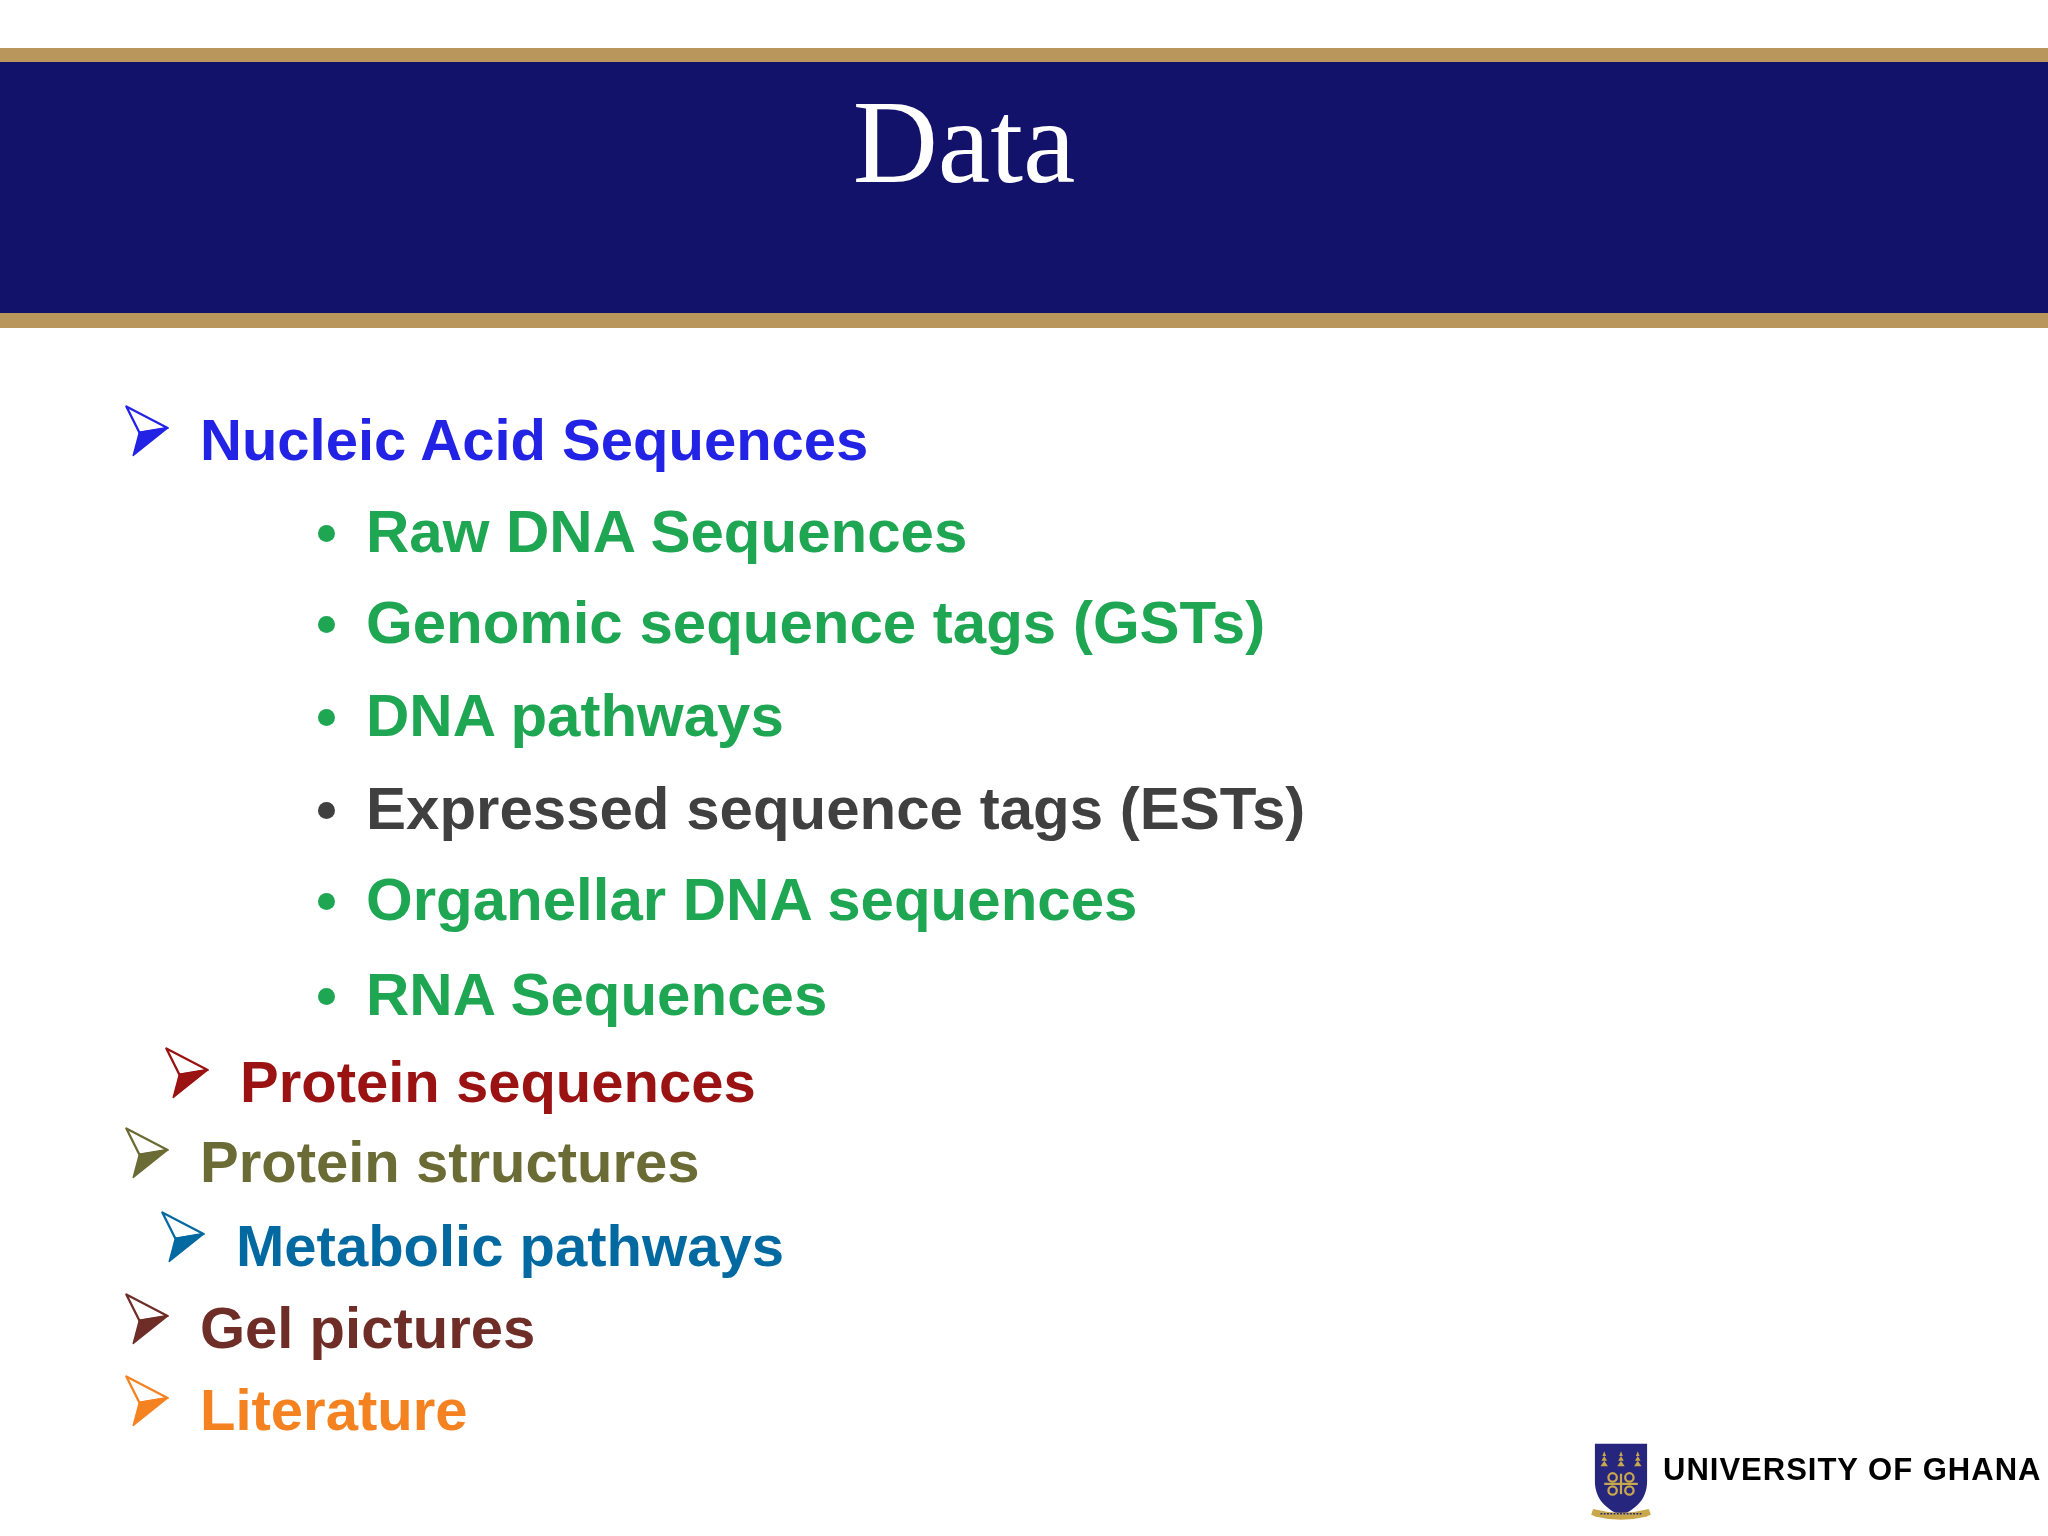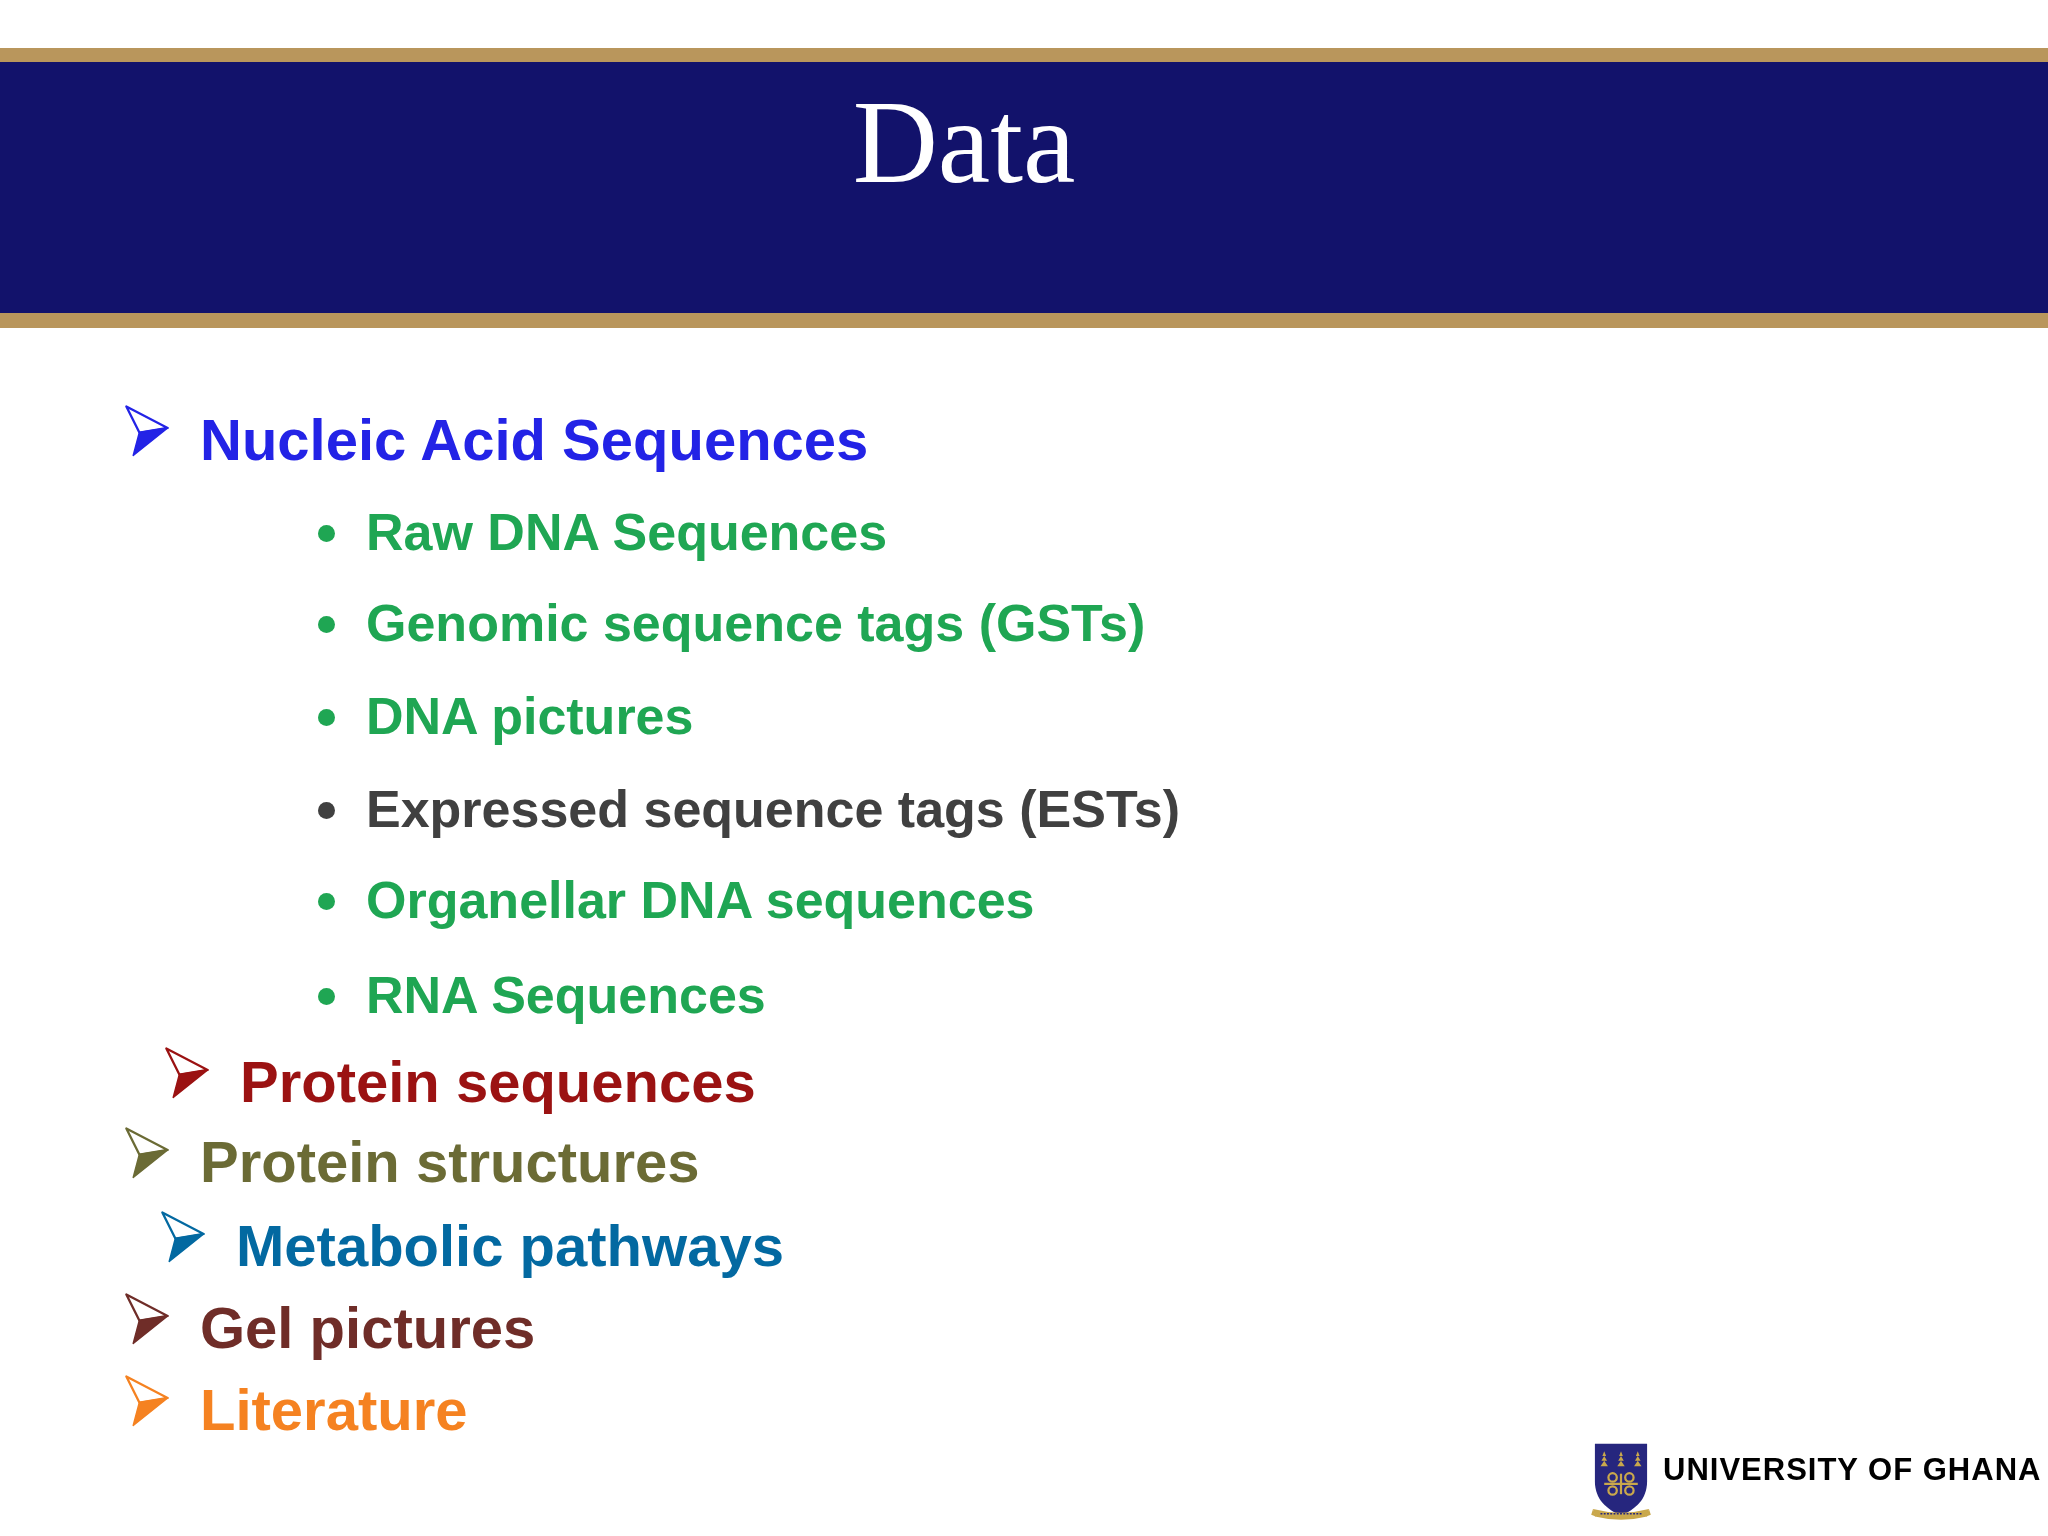--- a/index.html
+++ b/index.html
@@ -10,21 +10,21 @@
   .gold-bar.top{top:48px;height:14px;}
   .gold-bar.bottom{top:313px;height:15px;}
   .header-band{position:absolute;left:0;right:0;top:62px;height:251px;background:#12126b;}
   .slide-title{position:absolute;top:84px;left:956px;transform:translateX(-50%);
                font-family:"Liberation Serif","DejaVu Serif",serif;font-size:118px;line-height:1.0;
                color:#ffffff;white-space:nowrap;font-weight:400;margin-left:8px;}
   
   .row{position:absolute;left:0;width:100%;height:90px;}
   .row .label{position:absolute;top:0;line-height:90px;font-weight:700;white-space:nowrap;}
   .row.lvl1 .label{left:200px;font-size:58px;}
-  .row.lvl2 .label{left:366px;font-size:52px;}
+  .row.lvl2 .label{left:366px;font-size:60px;}
   .arrow-bullet{position:absolute;left:124px;top:10px;width:46px;height:52px;}
   .dot-bullet{position:absolute;left:318px;top:38px;width:17px;height:17px;border-radius:50%;
               background:currentColor;}
   
   .logo{position:absolute;left:1585px;top:1440px;width:450px;height:86px;}
   .logo-shield{position:absolute;left:6px;top:2px;width:60px;height:82px;}
   .logo-text{position:absolute;left:78px;top:12px;font-size:31px;line-height:36px;
              letter-spacing:1px;font-weight:700;color:#000000;white-space:nowrap;}
 </style>
 </head>
@@ -50,21 +50,21 @@
     <span class="label">Raw DNA Sequences</span>
   </div>
 
   <div class="row lvl2" style="top: 578px; color: rgb(31, 166, 83);">
     <span class="dot-bullet"></span>
     <span class="label">Genomic sequence tags (GSTs)</span>
   </div>
 
   <div class="row lvl2" style="top: 671px; color: rgb(31, 166, 83);">
     <span class="dot-bullet"></span>
-    <span class="label">DNA pictures</span>
+    <span class="label">DNA pathways</span>
   </div>
 
   <div class="row lvl2" style="top: 764px; color: #404040;">
     <span class="dot-bullet"></span>
     <span class="label">Expressed sequence tags (ESTs)</span>
   </div>
 
   <div class="row lvl2" style="top: 950px; color: rgb(31, 166, 83);">
     <span class="dot-bullet"></span>
     <span class="label">RNA Sequences</span>

